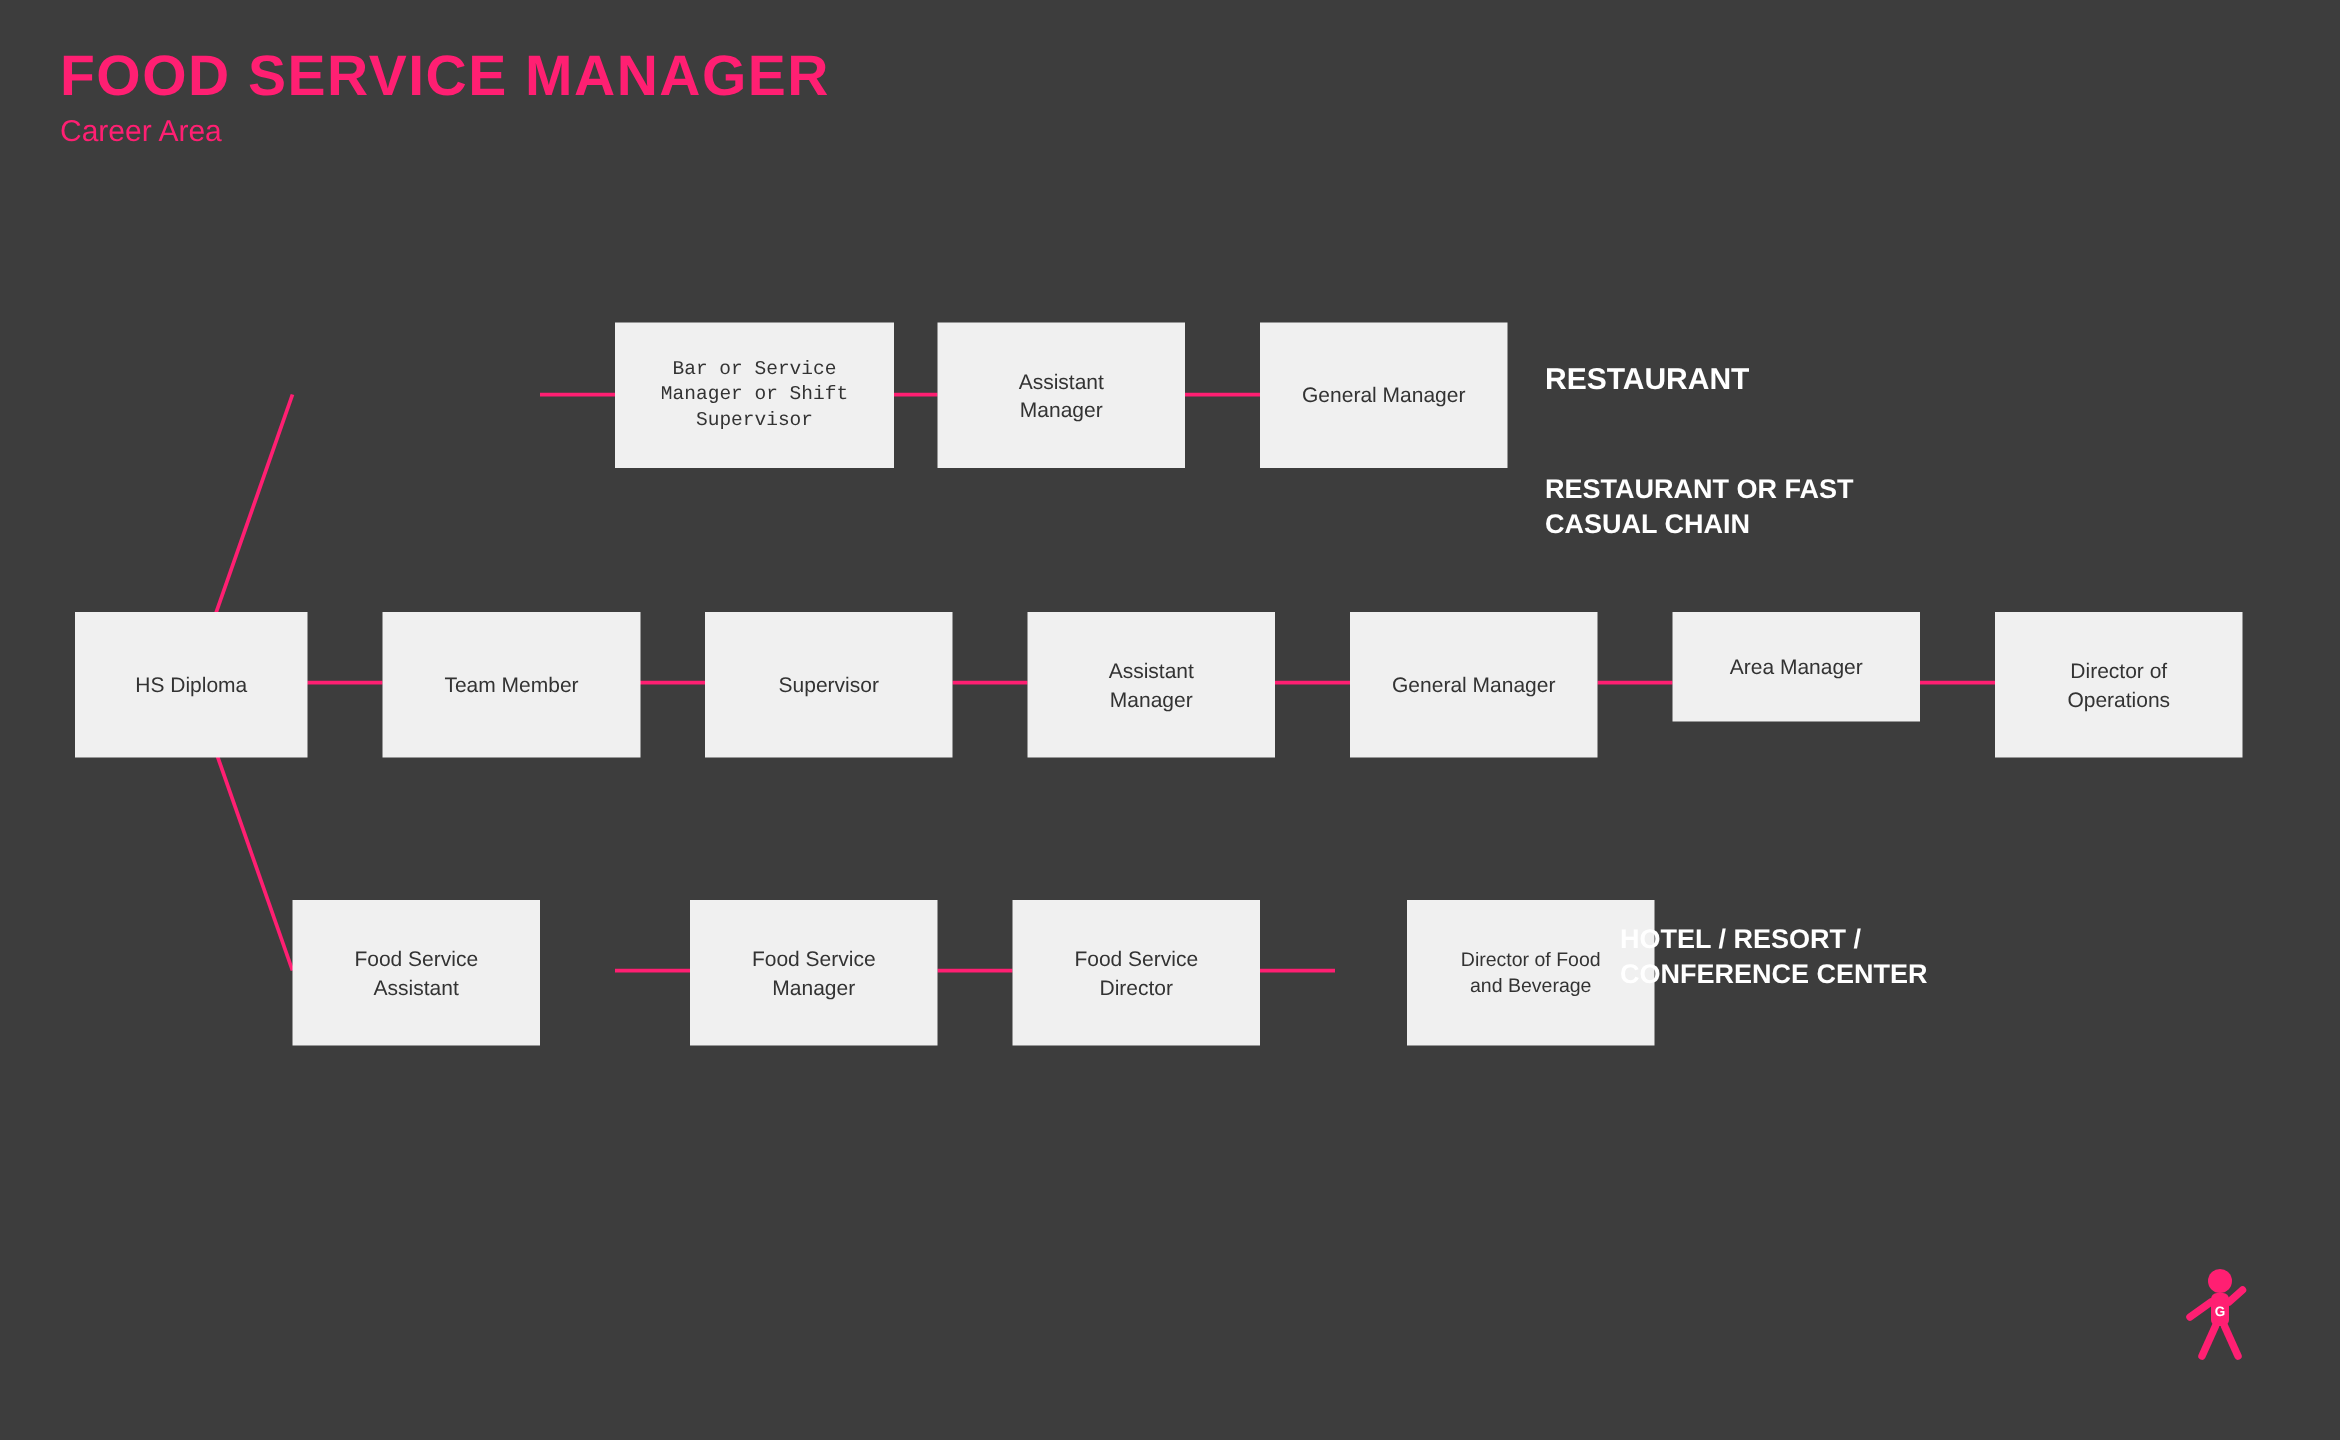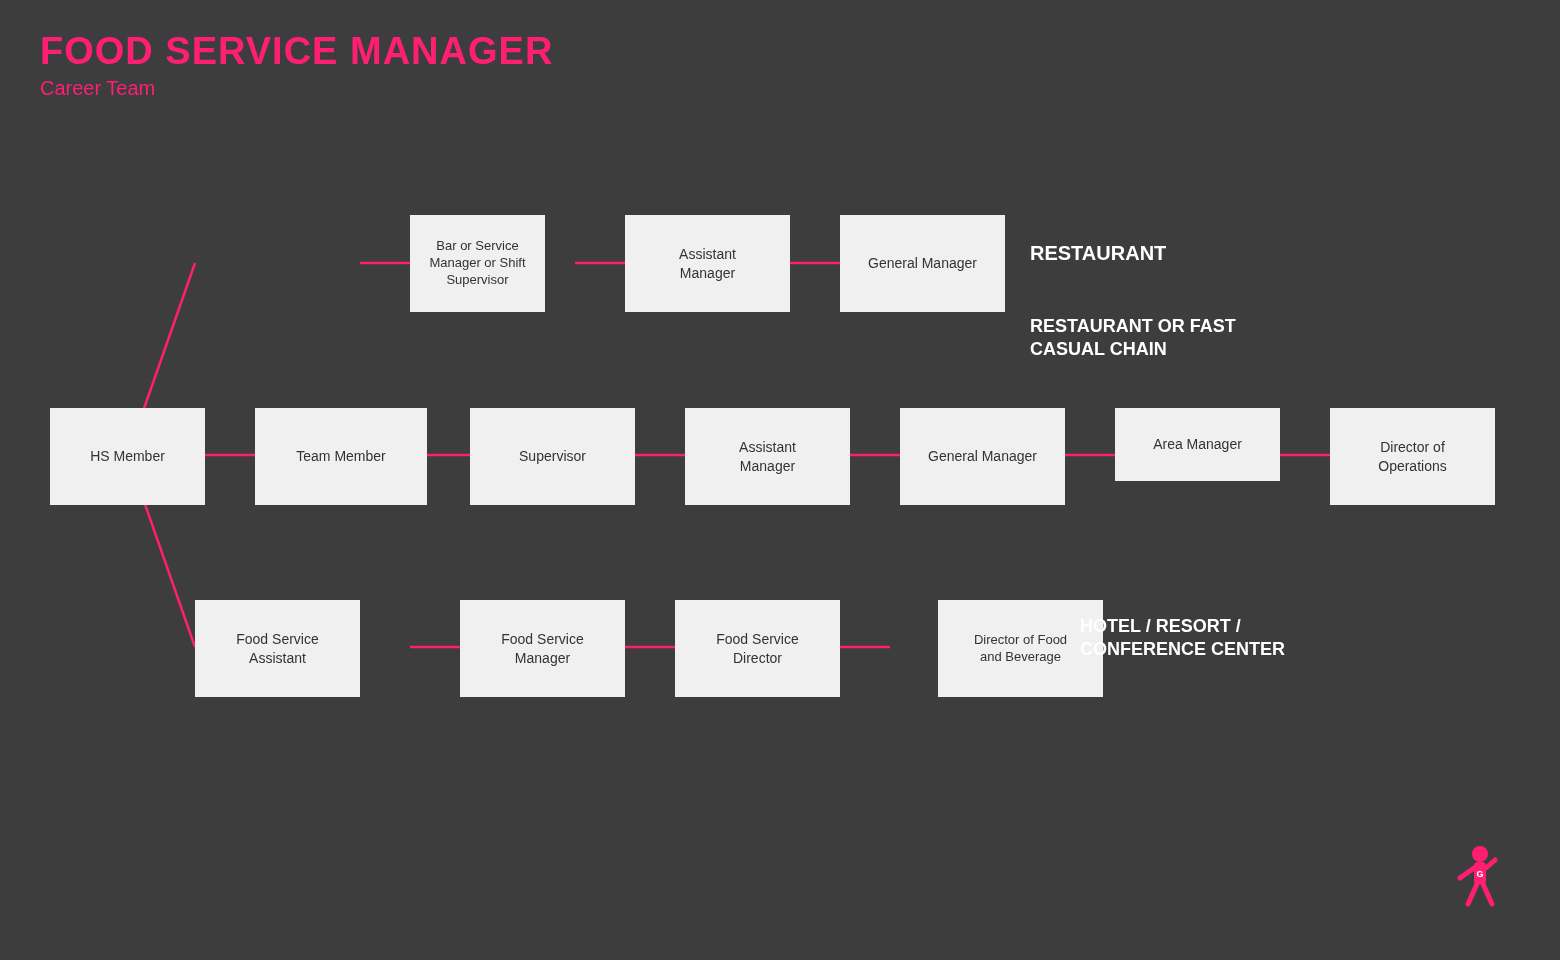--- a/index.html
+++ b/index.html
@@ -91,21 +91,21 @@
     .logo svg {
       width: 100%;
       height: 100%;
     }
   </style>
 </head>
 <body>
 
 <div class="header">
   <div class="header-title">FOOD SERVICE MANAGER</div>
-  <div class="header-subtitle">Career Team</div>
+  <div class="header-subtitle">Career Area</div>
 </div>
 
 <div class="diagram">
 
   <svg class="connectors">
 
     <line x1="340" y1="103" x2="390" y2="103" stroke="#ff1f72" stroke-width="2.5"></line>
 
     <line x1="555" y1="103" x2="605" y2="103" stroke="#ff1f72" stroke-width="2.5"></line>
 
@@ -125,42 +125,42 @@
     <line x1="120" y1="260" x2="175" y2="103" stroke="#ff1f72" stroke-width="2.5"></line>
 
     <line x1="120" y1="330" x2="175" y2="487" stroke="#ff1f72" stroke-width="2.5"></line>
 
     <line x1="120" y1="260" x2="120" y2="330" stroke="#ff1f72" stroke-width="2.5"></line>
 
     <line x1="185" y1="295" x2="120" y2="295" stroke="#ff1f72" stroke-width="2.5"></line>
   </svg>
 
 
-  <div class="box" style="left:390px; top:55px; width:135px; height:97px; font-size:13px;">
+  <div class="box" style="left:390px; top:55px; width:186px; height:97px; font-size:13px;font-family:Liberation Mono, monospace;">
     Bar or Service<br>Manager or Shift<br>Supervisor
   </div>
 
   <div class="box" style="left:605px; top:55px; width:165px; height:97px; font-size:14px;">
     Assistant<br>Manager
   </div>
 
   <div class="box" style="left:820px; top:55px; width:165px; height:97px; font-size:14px;">
     General Manager
   </div>
 
   <div class="label" style="left:1010px; top:80px; font-size:20px;">
     RESTAURANT
   </div>
 
   <div class="label" style="left:1010px; top:155px; font-size:18px; max-width:260px;">
     RESTAURANT OR FAST<br>CASUAL CHAIN
   </div>
 
   <div class="box" style="left:30px; top:248px; width:155px; height:97px; font-size:14px;">
-    HS Member
+    HS Diploma
   </div>
 
   <div class="box" style="left:235px; top:248px; width:172px; height:97px; font-size:14px;">
     Team Member
   </div>
 
   <div class="box" style="left:450px; top:248px; width:165px; height:97px; font-size:14px;">
     Supervisor
   </div>
 

